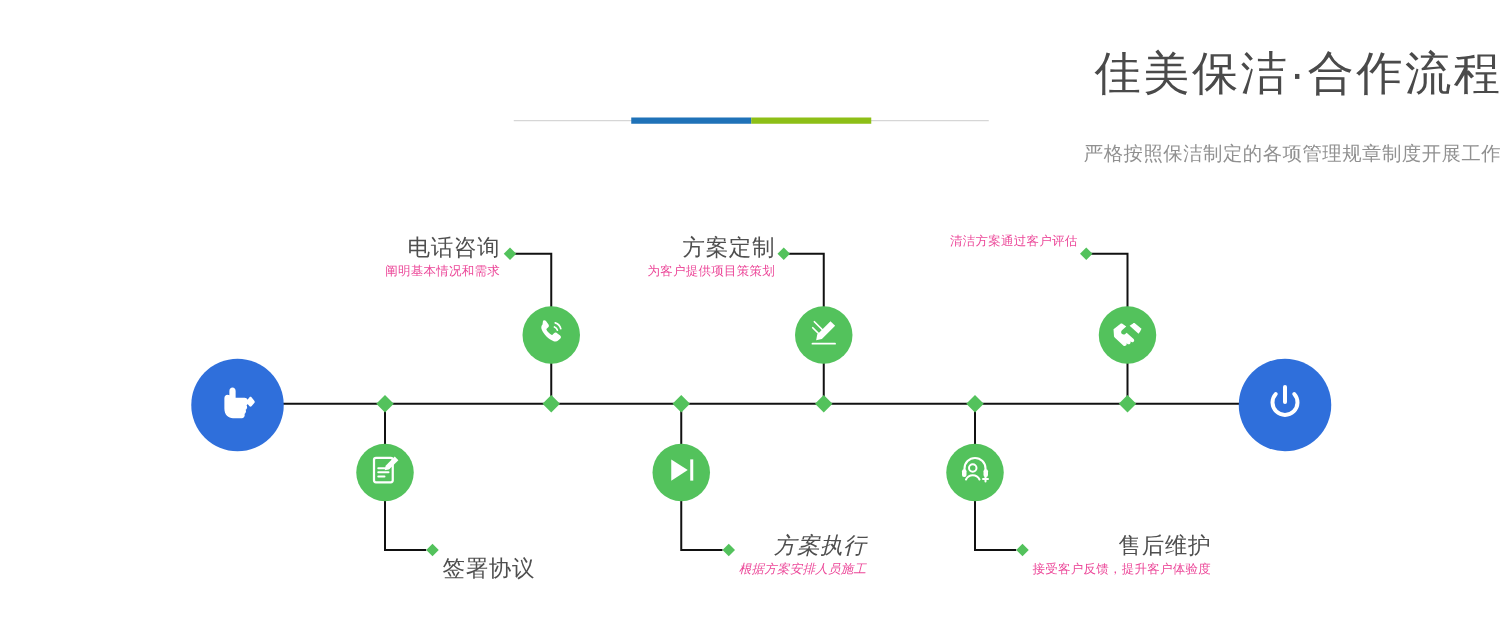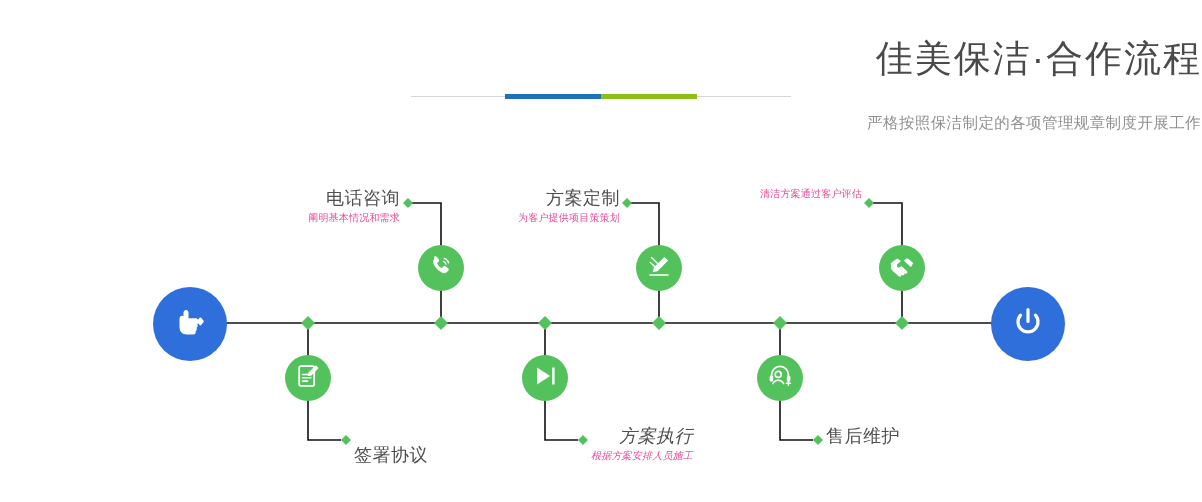--- a/index.html
+++ b/index.html
@@ -281,15 +281,16 @@
     <div class="l-title">签署协议</div>
   </div>
 
   <div class="label bottom" style="left:591px; top:424px;font-style:italic;">
     <div class="l-title">方案执行</div>
     <div class="l-desc">根据方案安排人员施工</div>
   </div>
 
   <div class="label bottom" style="left:826px; top:424px;">
     <div class="l-title">售后维护</div>
+    <div class="l-desc">接受客户反馈，提升客户体验度</div>
   </div>
 
 </div>
 
 </body></html>

